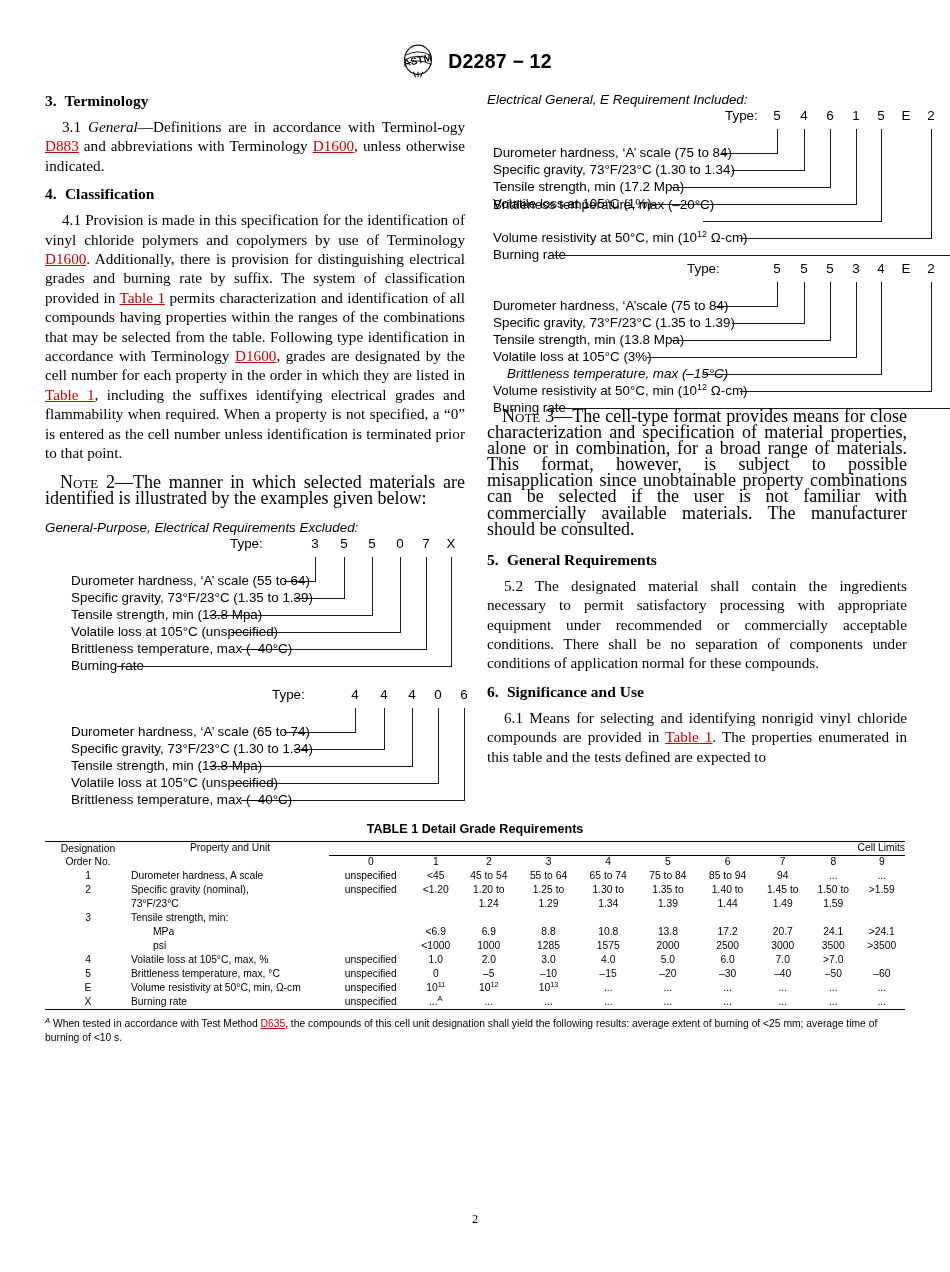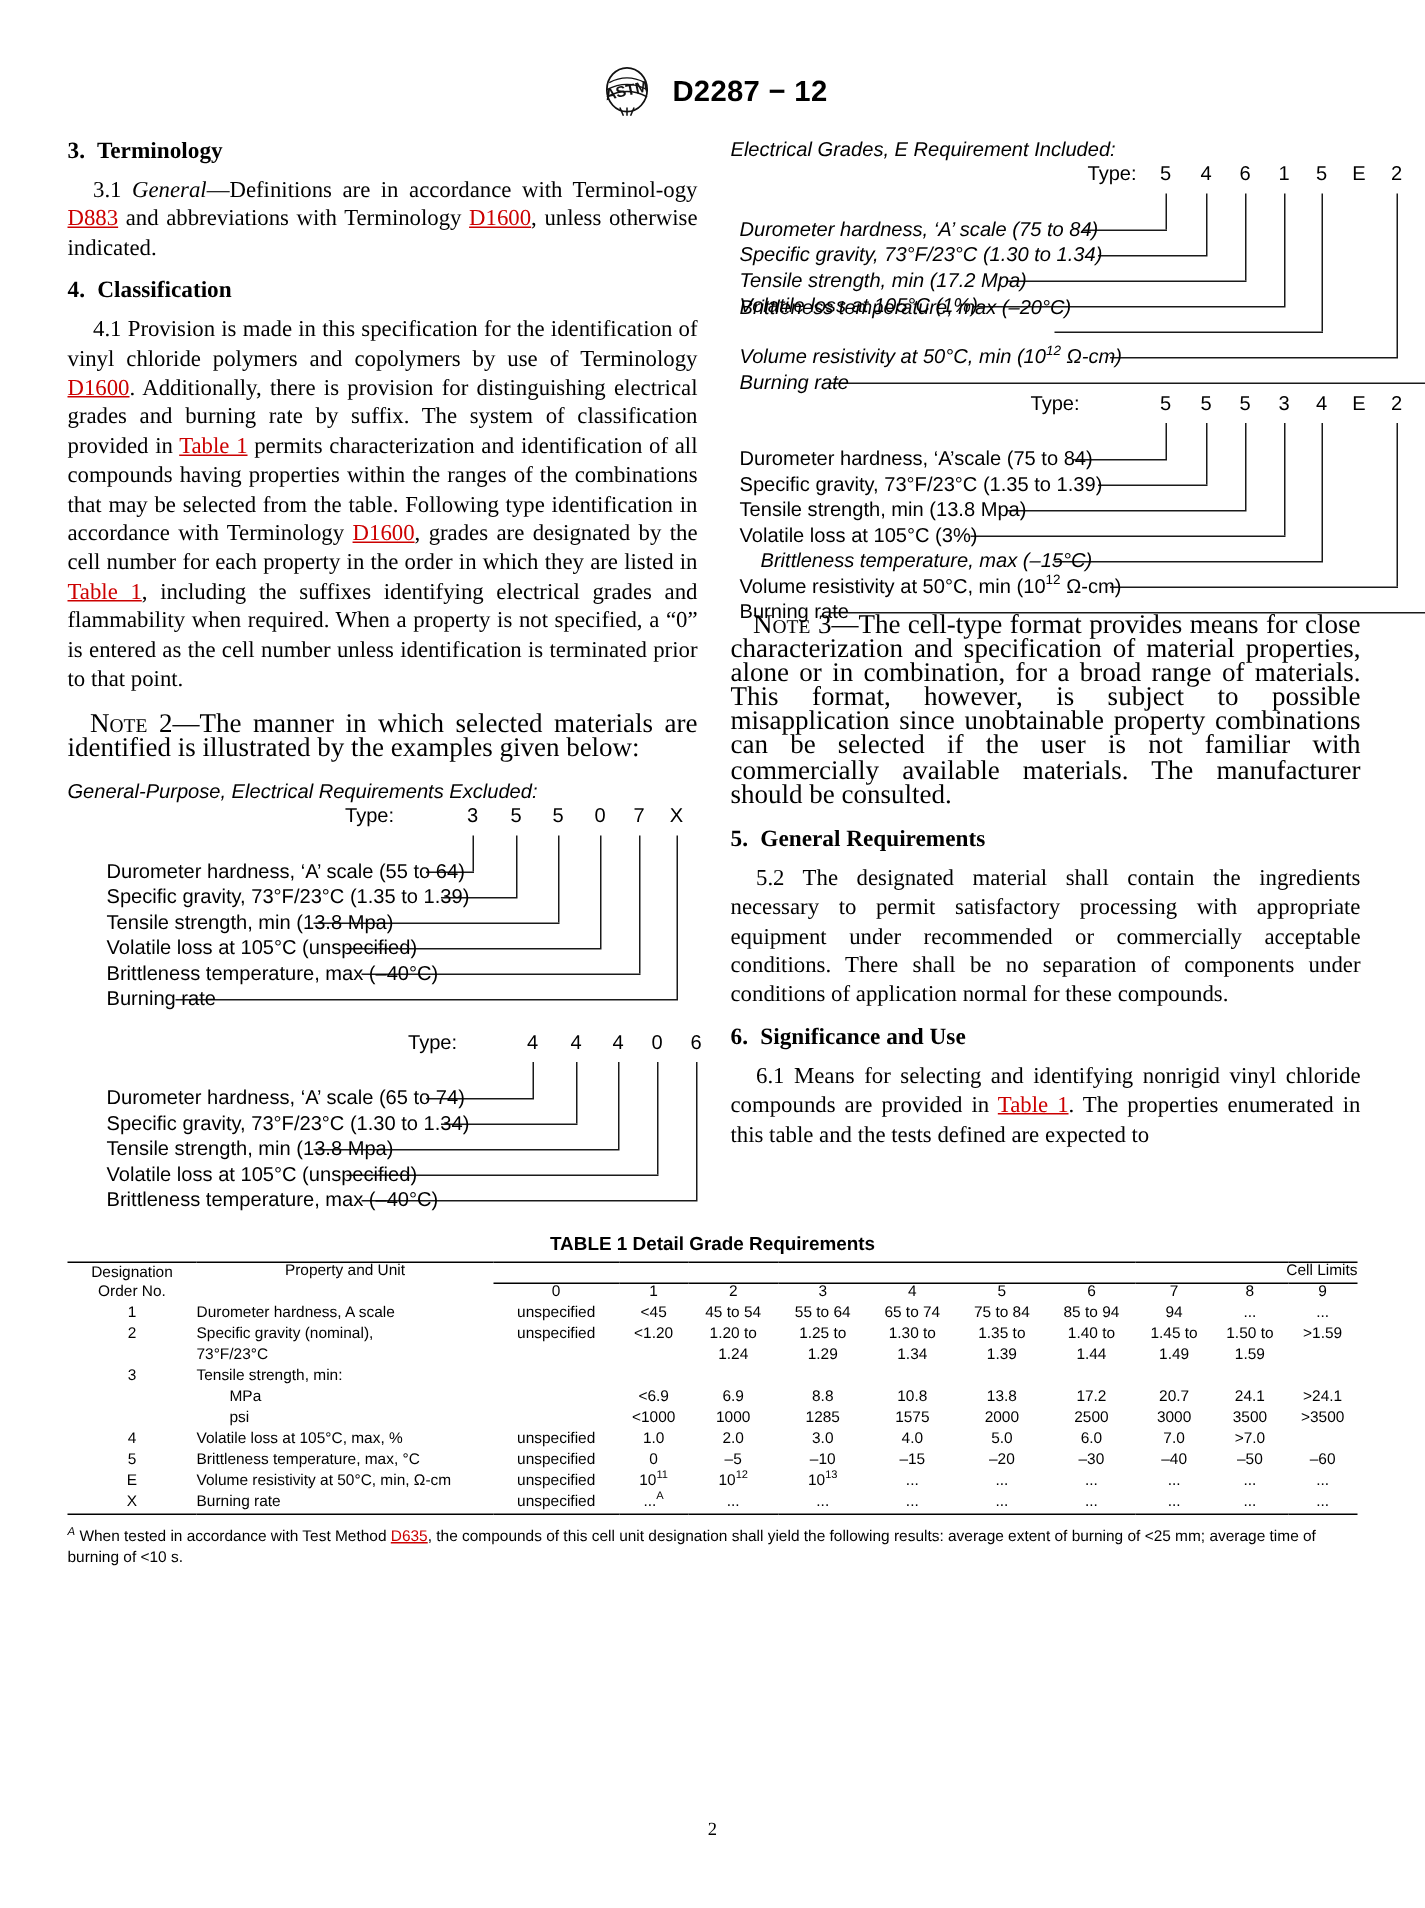--- a/index.html
+++ b/index.html
@@ -302,35 +302,35 @@
         <div class="dlabel" style="left:26px; top:72px;">Volatile loss at 105°C (unspecified)</div>
         <div class="dlabel" style="left:26px; top:89px;">Brittleness temperature, max (–40°C)</div>
       </div>
     </div>
 
   </div>
 
   <div class="col col-right">
 
     <div class="diagram">
-      <div class="diagram-caption">Electrical Grades, E Requirement Included:</div>
+      <div class="diagram-caption">Electrical General, E Requirement Included:</div>
 
       <div class="type-row">
         <span class="type-word" style="left:238px;">Type:</span>
         <span class="digit" style="left:290px;">5</span>
         <span class="digit" style="left:317px;">4</span>
         <span class="digit" style="left:343px;">6</span>
         <span class="digit" style="left:369px;">1</span>
         <span class="digit" style="left:394px;">5</span>
         <span class="digit" style="left:419px;">E</span>
         <span class="digit" style="left:444px;">2</span>
         <span class="digit" style="left:469px;">X</span>
       </div>
 
-      <div class="lines-area" style="height:112px;font-style:italic;">
+      <div class="lines-area" style="height:112px;">
         <div class="lead lead-v" style="left:290px; top:4px;  height:24px;"></div>
         <div class="lead lead-h" style="left:235px; top:28px; width:56px;"></div>
         <div class="lead lead-v" style="left:317px; top:4px;  height:41px;"></div>
         <div class="lead lead-h" style="left:245px; top:45px; width:73px;"></div>
         <div class="lead lead-v" style="left:343px; top:4px;  height:58px;"></div>
         <div class="lead lead-h" style="left:184px; top:62px; width:160px;"></div>
         <div class="lead lead-v" style="left:369px; top:4px;  height:75px;"></div>
         <div class="lead lead-h" style="left:161px; top:79px; width:209px;"></div>
         <div class="lead lead-v" style="left:394px; top:4px;  height:92px;"></div>
         <div class="lead lead-h" style="left:216px; top:96px; width:179px;"></div>

